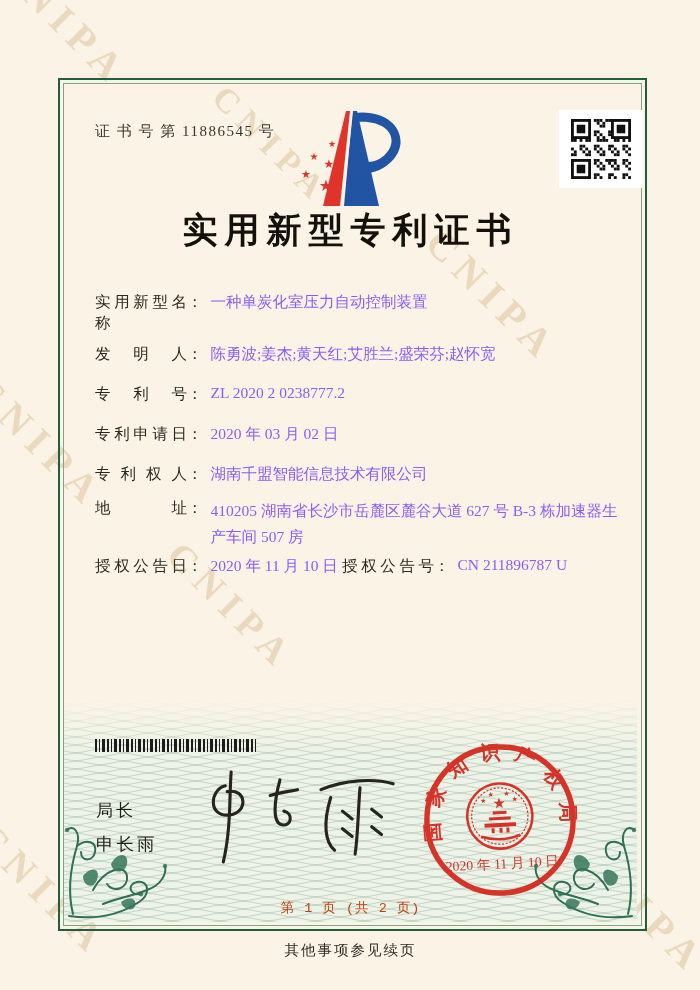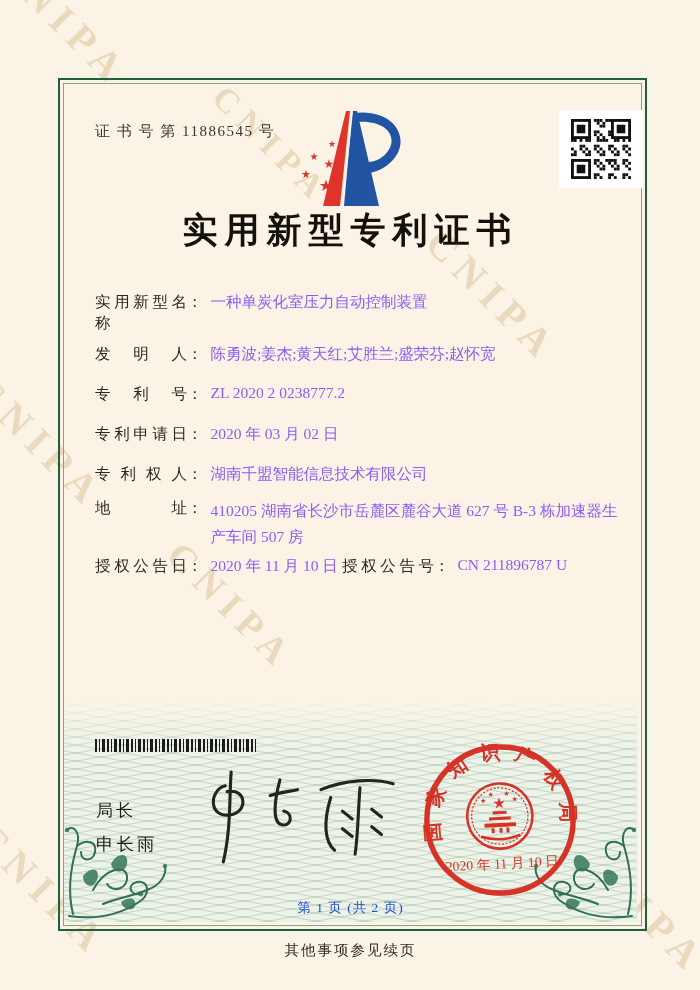--- a/index.html
+++ b/index.html
@@ -81,21 +81,21 @@
       #1c1c1c 0 2px,transparent 2px 4px,#1c1c1c 4px 5px,transparent 5px 7px,
       #1c1c1c 7px 10px,transparent 10px 12px);
   }
   .director-title{position:absolute;left:96px;top:799px;font-size:17px;letter-spacing:3px;color:#201d18;z-index:4;}
   .director-name{position:absolute;left:96px;top:832px;font-size:17.5px;letter-spacing:3px;color:#201d18;z-index:4;}
   .signature{position:absolute;left:196px;top:766px;z-index:4;}
   .seal{position:absolute;left:421px;top:741px;width:158px;height:158px;z-index:5;transform:rotate(-3deg);opacity:.93;}
   .flourish{position:absolute;z-index:3;}
   .flourish-left{left:63px;top:798px;}
   .flourish-right{right:62px;top:798px;transform:scaleX(-1);}
-  .page-number{position:absolute;left:58px;top:899px;width:585px;text-align:center;font-size:13.5px;color:#1d4ed8;z-index:4;letter-spacing:1px;}
+  .page-number{position:absolute;left:58px;top:899px;width:585px;text-align:center;font-size:13.5px;color:#c2410c;z-index:4;letter-spacing:1px;font-family:Liberation Mono, monospace;}
   .footer-note{position:absolute;left:58px;top:941px;width:585px;text-align:center;font-size:14.5px;color:#2e2b25;z-index:4;letter-spacing:2px;}
 </style>
 </head>
 <body>
 
 <div class="page">
 
   <div class="wm wm1">CNIPA</div>
   <div class="wm wm2">CNIPA</div>
   <div class="wm wm3">CNIPA</div>

